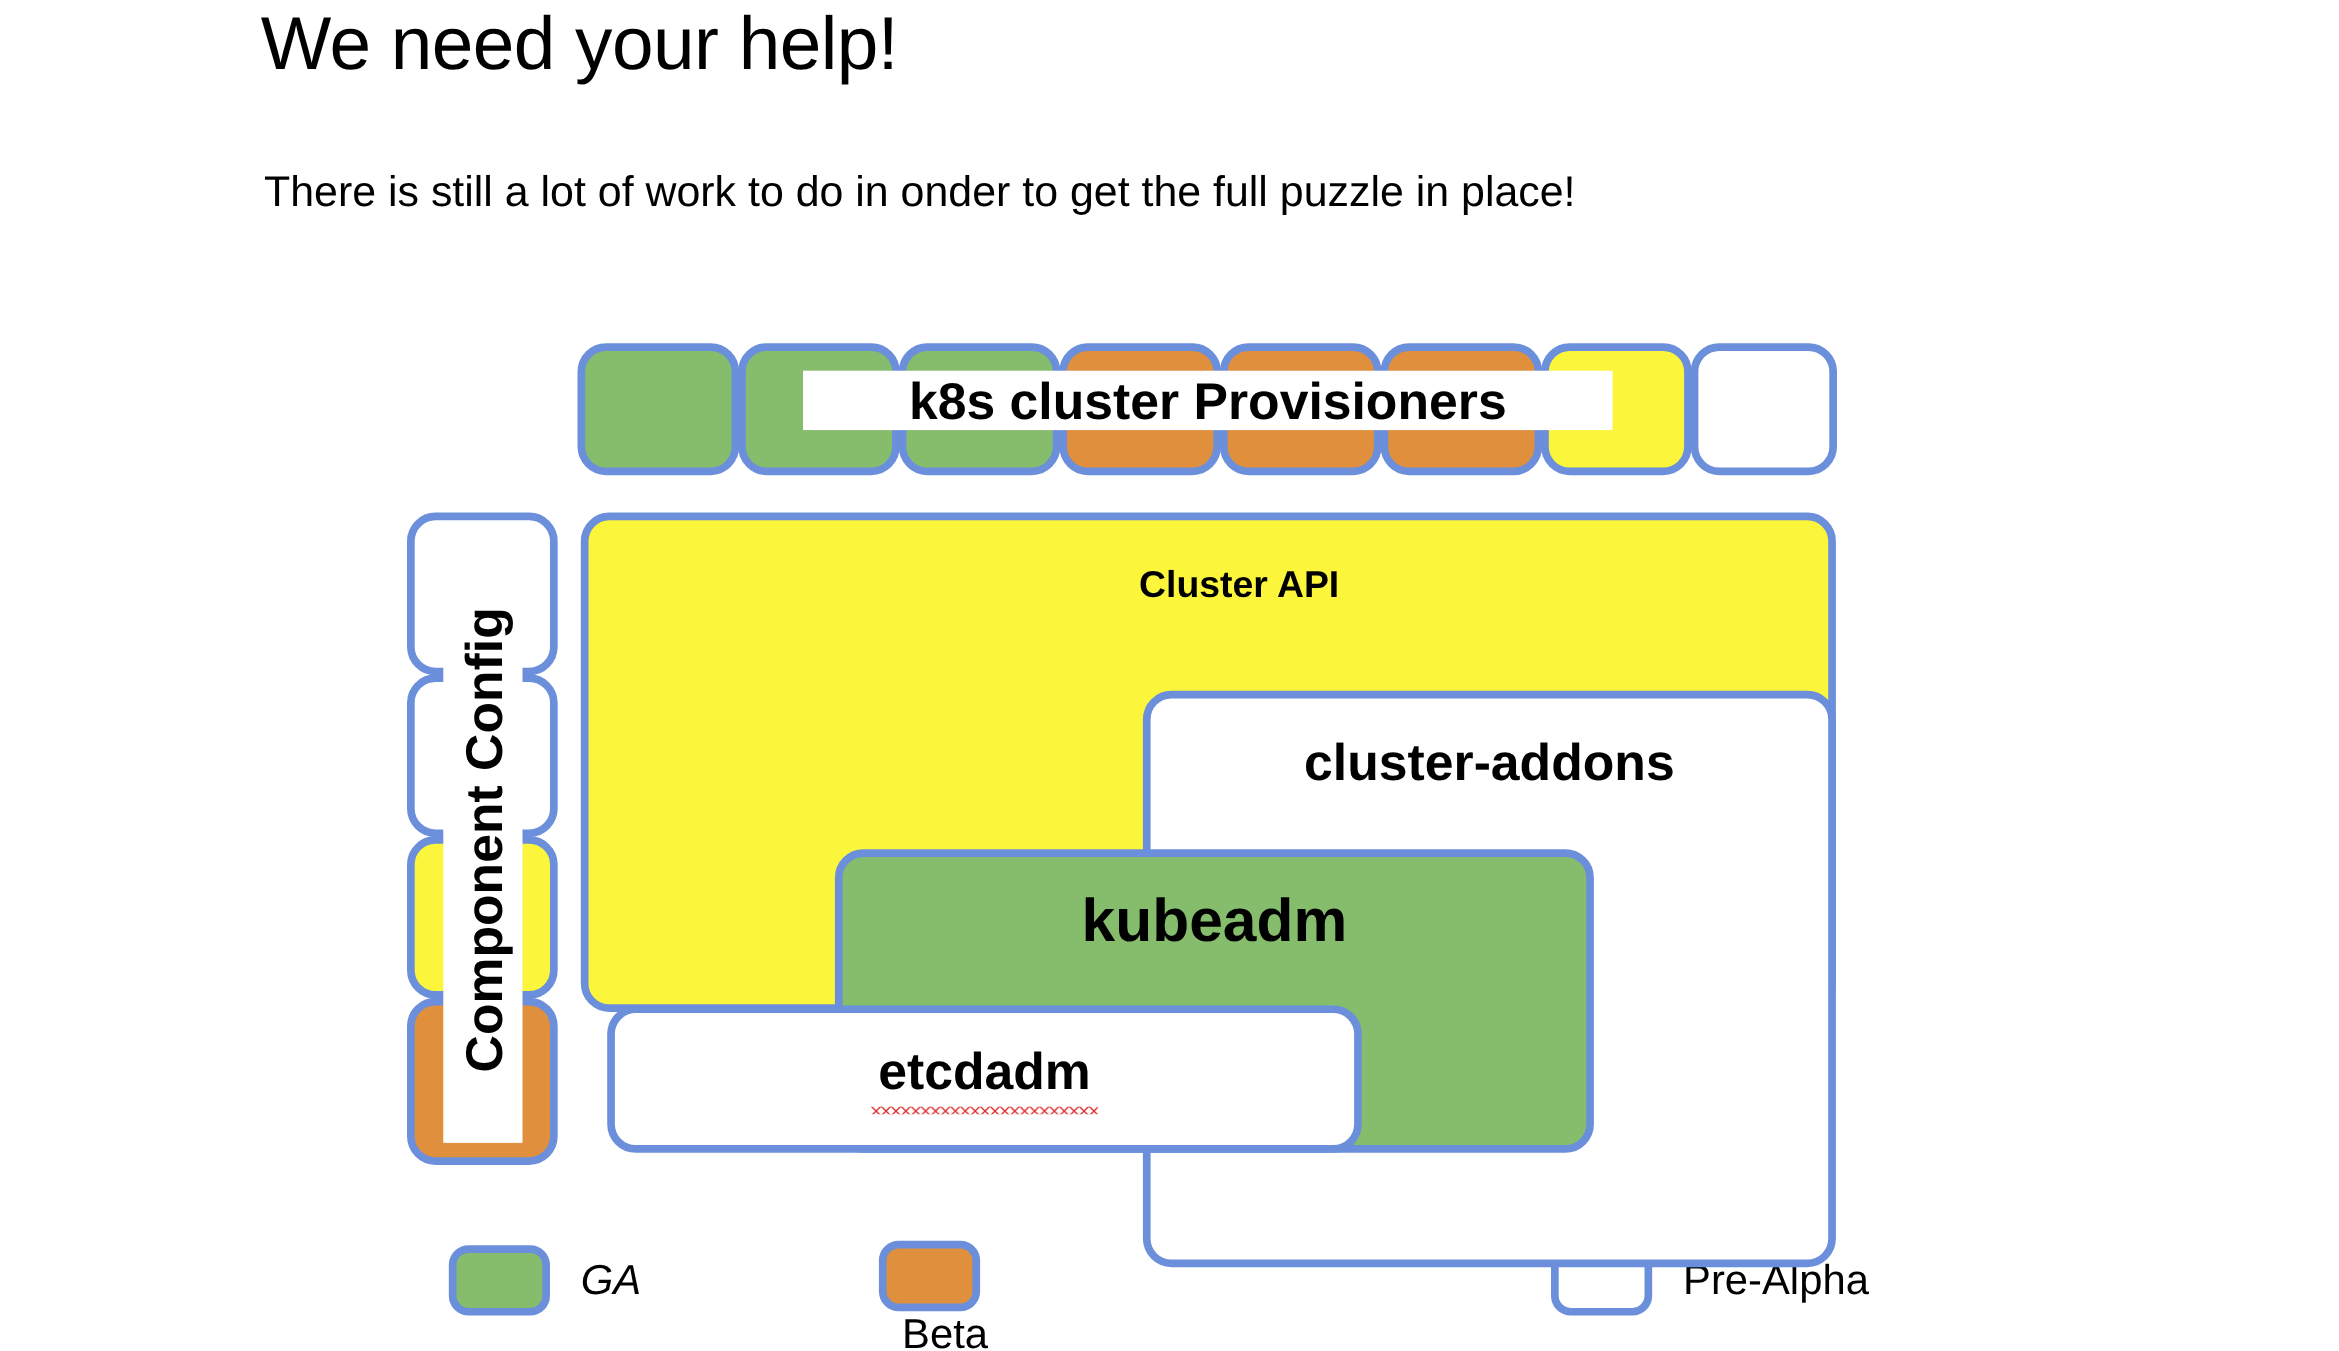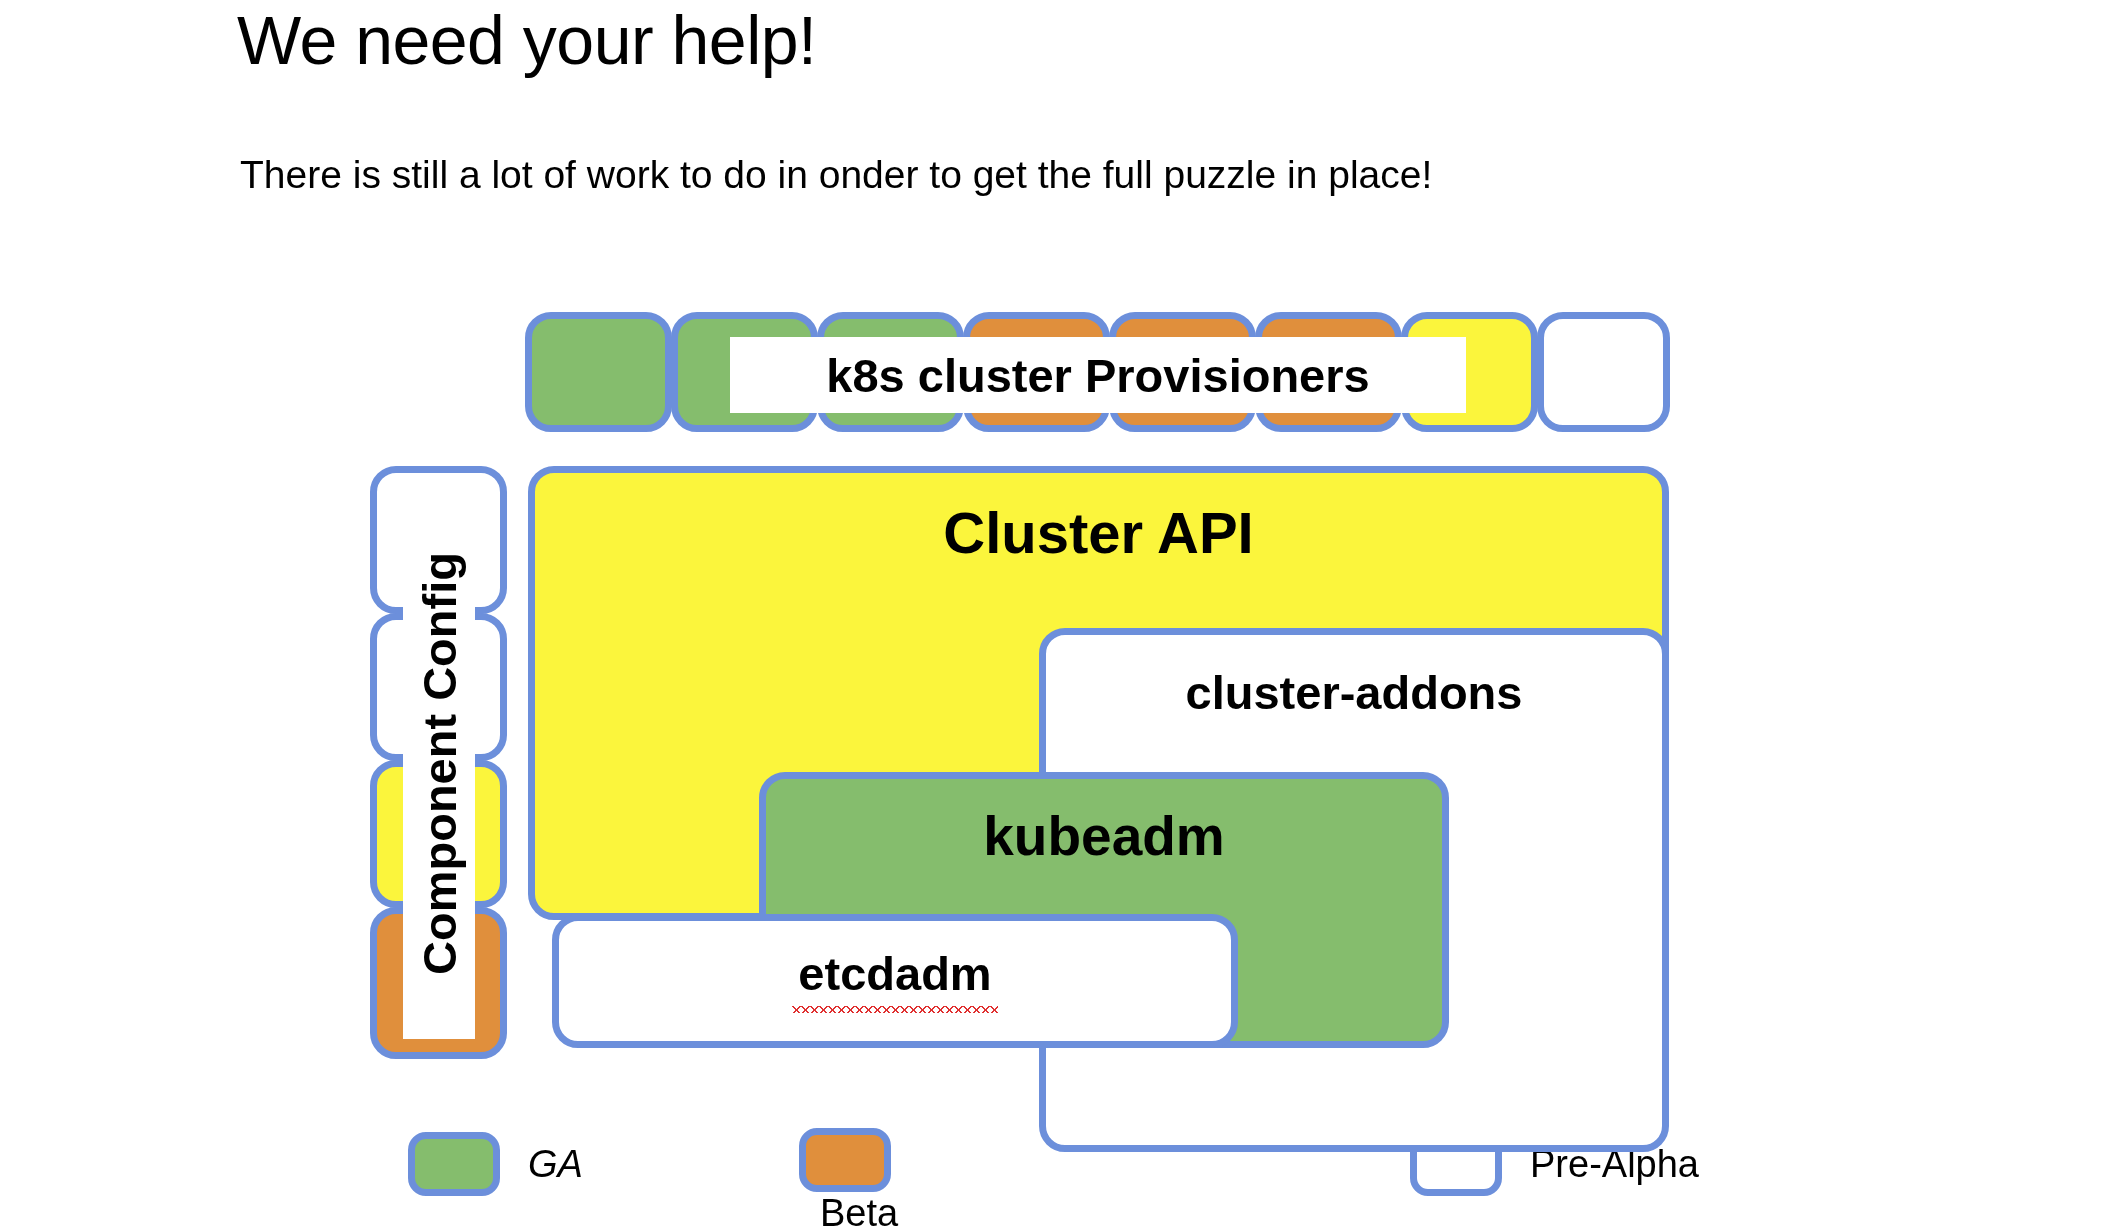--- a/index.html
+++ b/index.html
@@ -59,21 +59,21 @@
     color: #000000;
     white-space: nowrap;
   }
 
   
   #provisioners-label {
     position: absolute;
     left: 730px;
     top: 337px;
     width: 736px;
-    height: 76px;
+    height: 54px;
     background: #ffffff;
     display: flex;
     align-items: center;
     justify-content: center;
     font-size: 47px;
     font-weight: bold;
     white-space: nowrap;
     z-index: 12;
   }
 
@@ -97,21 +97,22 @@
     white-space: nowrap;
   }
 
   
   #cluster-api-box {
     left: 528px; top: 466px; width: 1141px; height: 454px;
     z-index: 2;
   }
   #cluster-api-box .pbox-label {
     left: 0; top: 24px; width: 100%; height: 70px;
-    font-size: 58px;
+    font-size: 34px;
+    padding-left: 28px;
   }
 
   #cluster-addons-box {
     left: 1039px; top: 628px; width: 630px; height: 524px;
     z-index: 3;
   }
   #cluster-addons-box .pbox-label {
     left: 0; top: 22px; width: 100%; height: 70px;
     font-size: 47px;
   }

